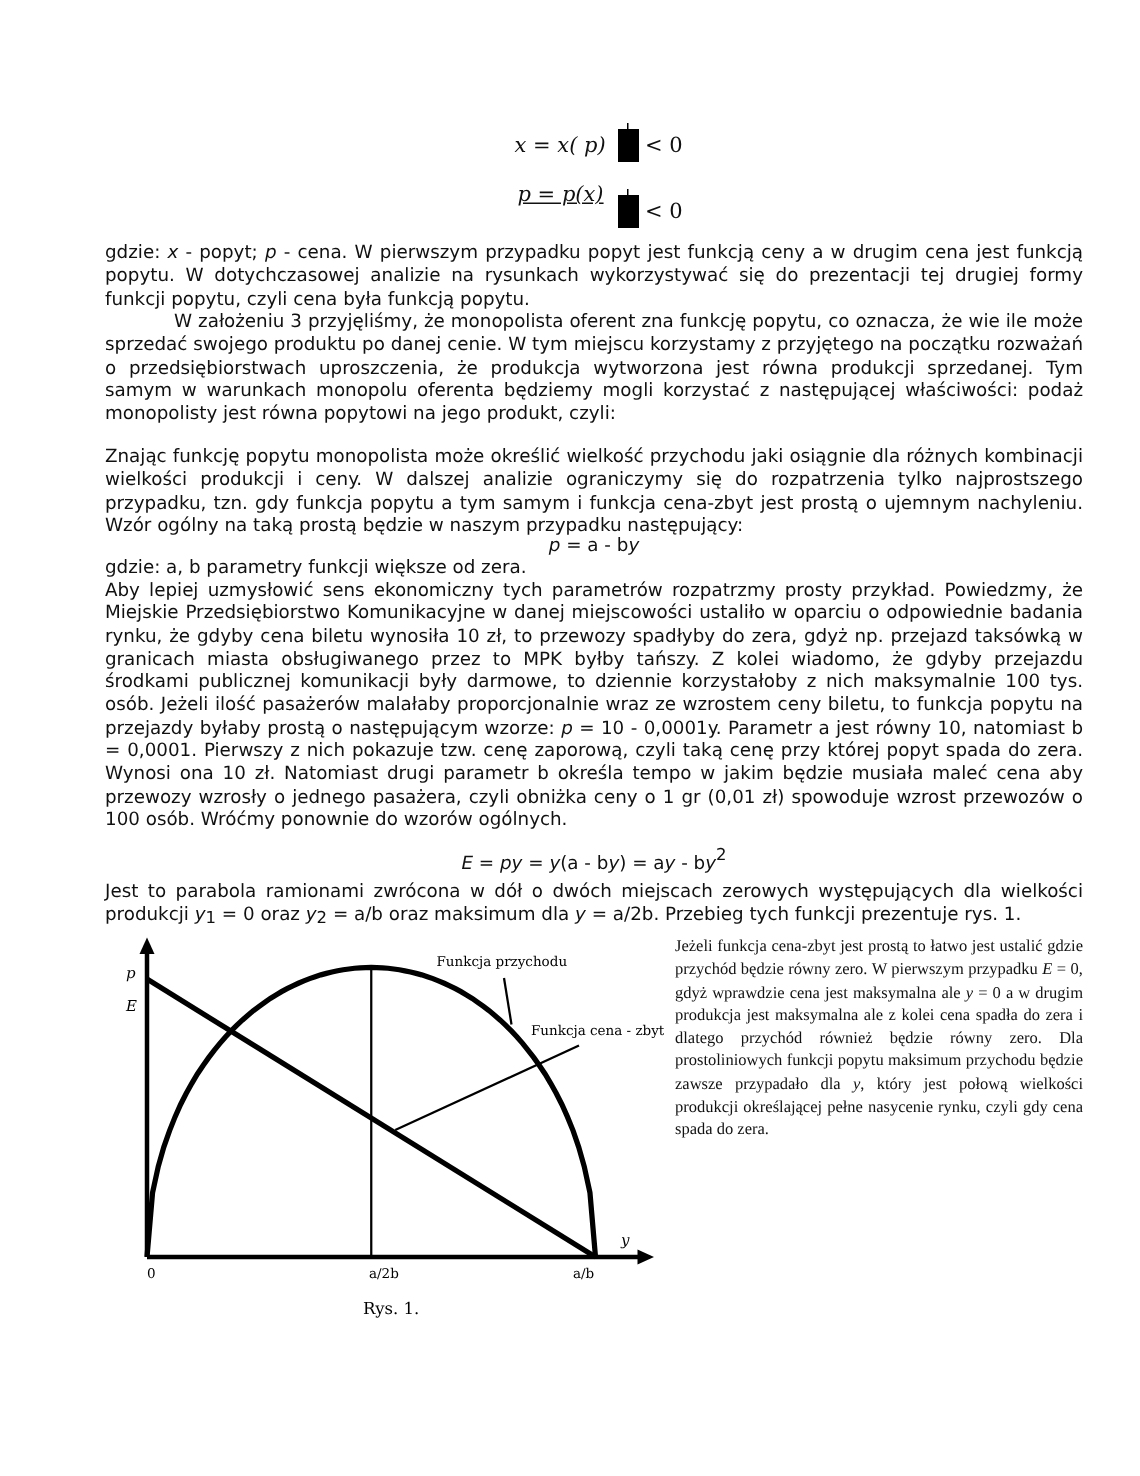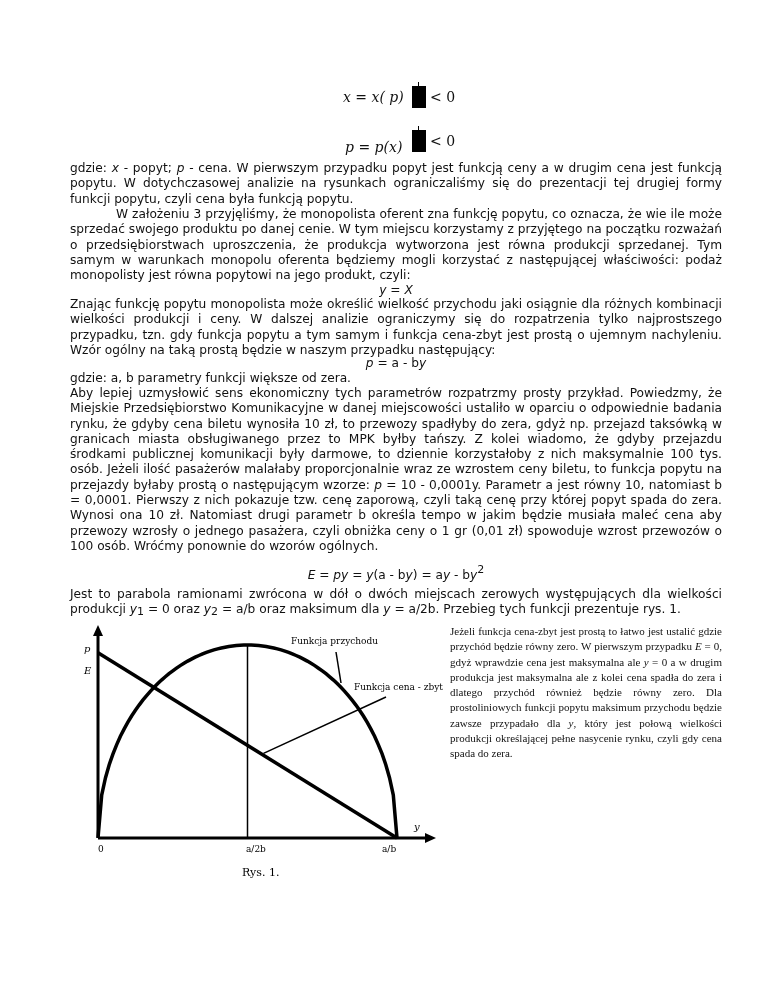--- a/index.html
+++ b/index.html
@@ -26,37 +26,34 @@
 <div class="page">
 
   <div class="formula-top" style="left:343px; top:69px;">
     <span>x = x( p)</span>
   </div>
   <div class="deriv-box" style="left:412px; top:66px;"></div>
   <div class="formula-top" style="left:430px; top:69px;">
     <span class="lt">&lt; 0</span>
   </div>
 
-  <div class="formula-top" style="left:345px; top:119px;">
+  <div class="formula-top" style="left:345px; top:102px;text-decoration:underline;">
     <span>p = p(x)</span>
   </div>
   <div class="deriv-box" style="left:412px; top:110px;"></div>
   <div class="formula-top" style="left:430px; top:113px;">
     <span class="lt">&lt; 0</span>
   </div>
 
   <div class="block t just" style="top:141px;">
-    <span>gdzie: </span><i>x</i><span> - popyt; </span><i>p</i><span> - cena. W pierwszym przypadku popyt jest funkcją ceny a w drugim cena jest funkcją popytu. W dotychczasowej analizie na rysunkach ograniczaliśmy się do prezentacji tej drugiej formy funkcji popytu, czyli cena była funkcją popytu.</span>
+    <span>gdzie: </span><i>x</i><span> - popyt; </span><i>p</i><span> - cena. W pierwszym przypadku popyt jest funkcją ceny a w drugim cena jest funkcją popytu. W dotychczasowej analizie na rysunkach wykorzystywać się do prezentacji tej drugiej formy funkcji popytu, czyli cena była funkcją popytu.</span>
   </div>
 
   <div class="block t just ind" style="top:187px;">W założeniu 3 przyjęliśmy, że monopolista oferent zna funkcję popytu, co oznacza, że wie ile może sprzedać swojego produktu po danej cenie. W tym miejscu korzystamy z przyjętego na początku rozważań o przedsiębiorstwach uproszczenia, że produkcja wytworzona jest równa produkcji sprzedanej. Tym samym w warunkach monopolu oferenta będziemy mogli korzystać z następującej właściwości: podaż monopolisty jest równa popytowi na jego produkt, czyli:</div>
 
-  <div class="block t center" style="top:263px;">
-    <i>y = X</i>
-  </div>
 
   <div class="block t just" style="top:277px;">Znając funkcję popytu monopolista może określić wielkość przychodu jaki osiągnie dla różnych kombinacji wielkości produkcji i ceny. W dalszej analizie ograniczymy się do rozpatrzenia tylko najprostszego przypadku, tzn. gdy funkcja popytu a tym samym i funkcja cena-zbyt jest prostą o ujemnym nachyleniu. Wzór ogólny na taką prostą będzie w naszym przypadku następujący:</div>
 
   <div class="block t center" style="top:336px;">
     <i>p</i><span> = a - b</span><i>y</i>
   </div>
 
   <div class="block t" style="top:351px;">gdzie: a, b parametry funkcji większe od zera.</div>
 
   <div class="block t just" style="top:366px;">

